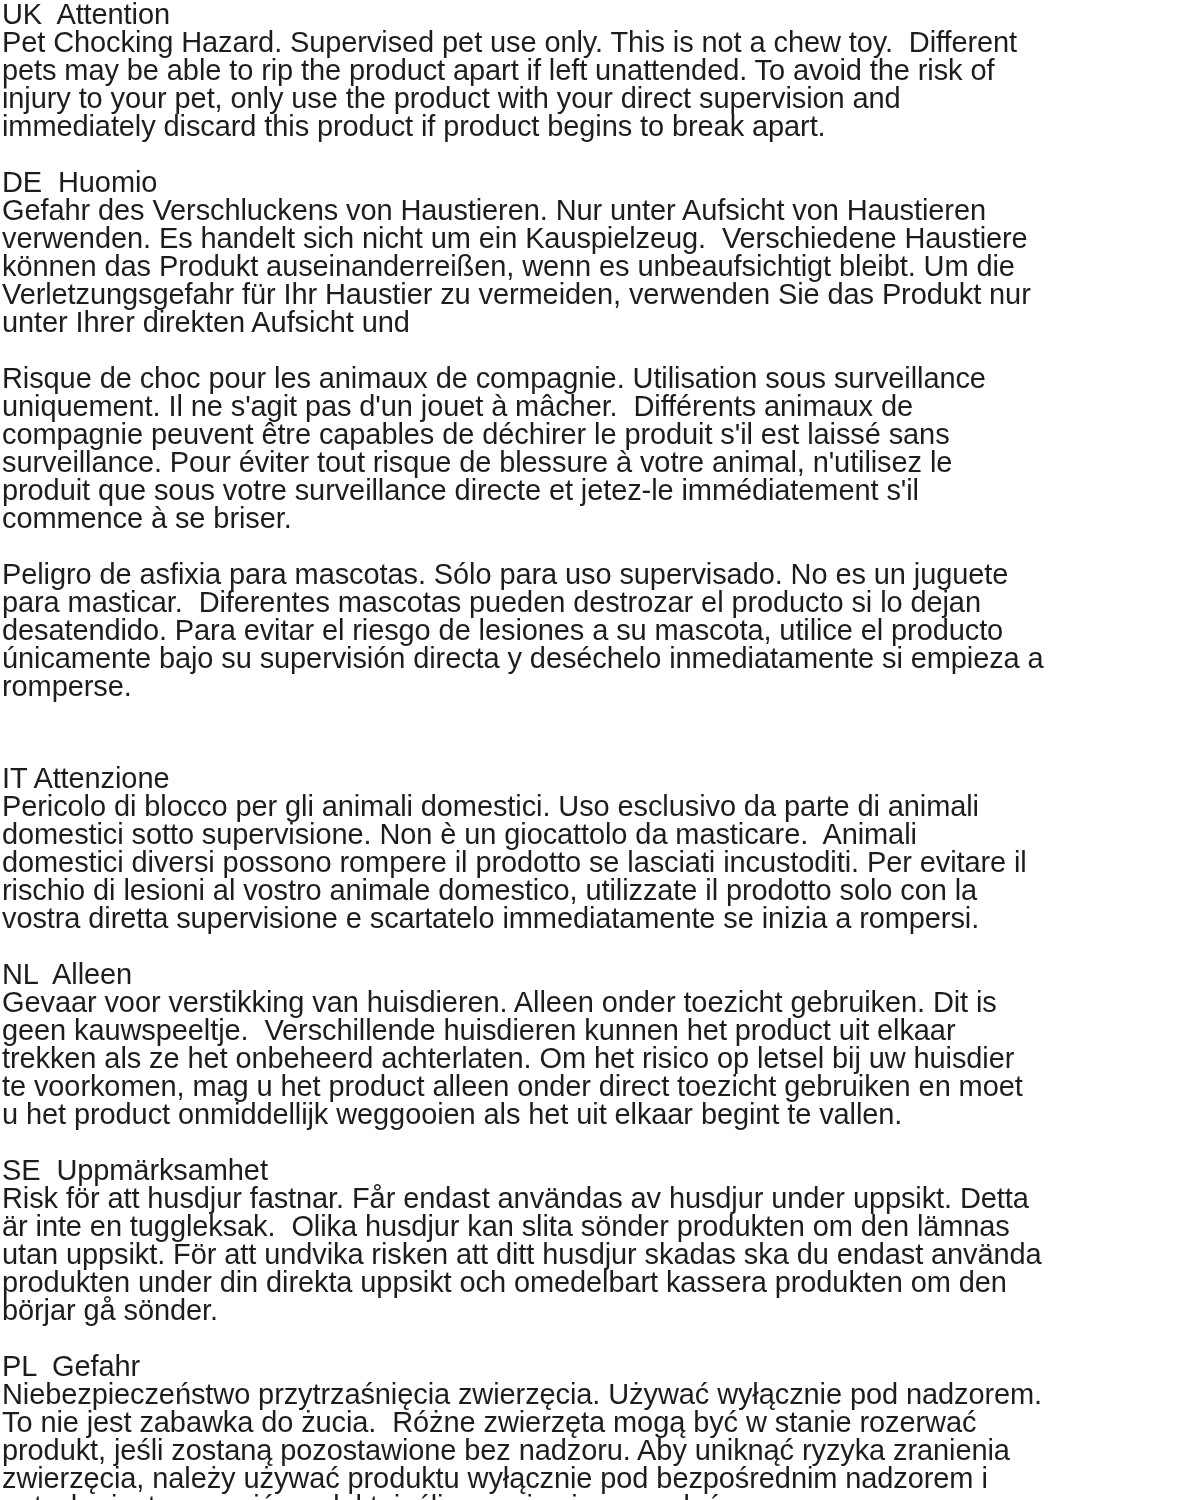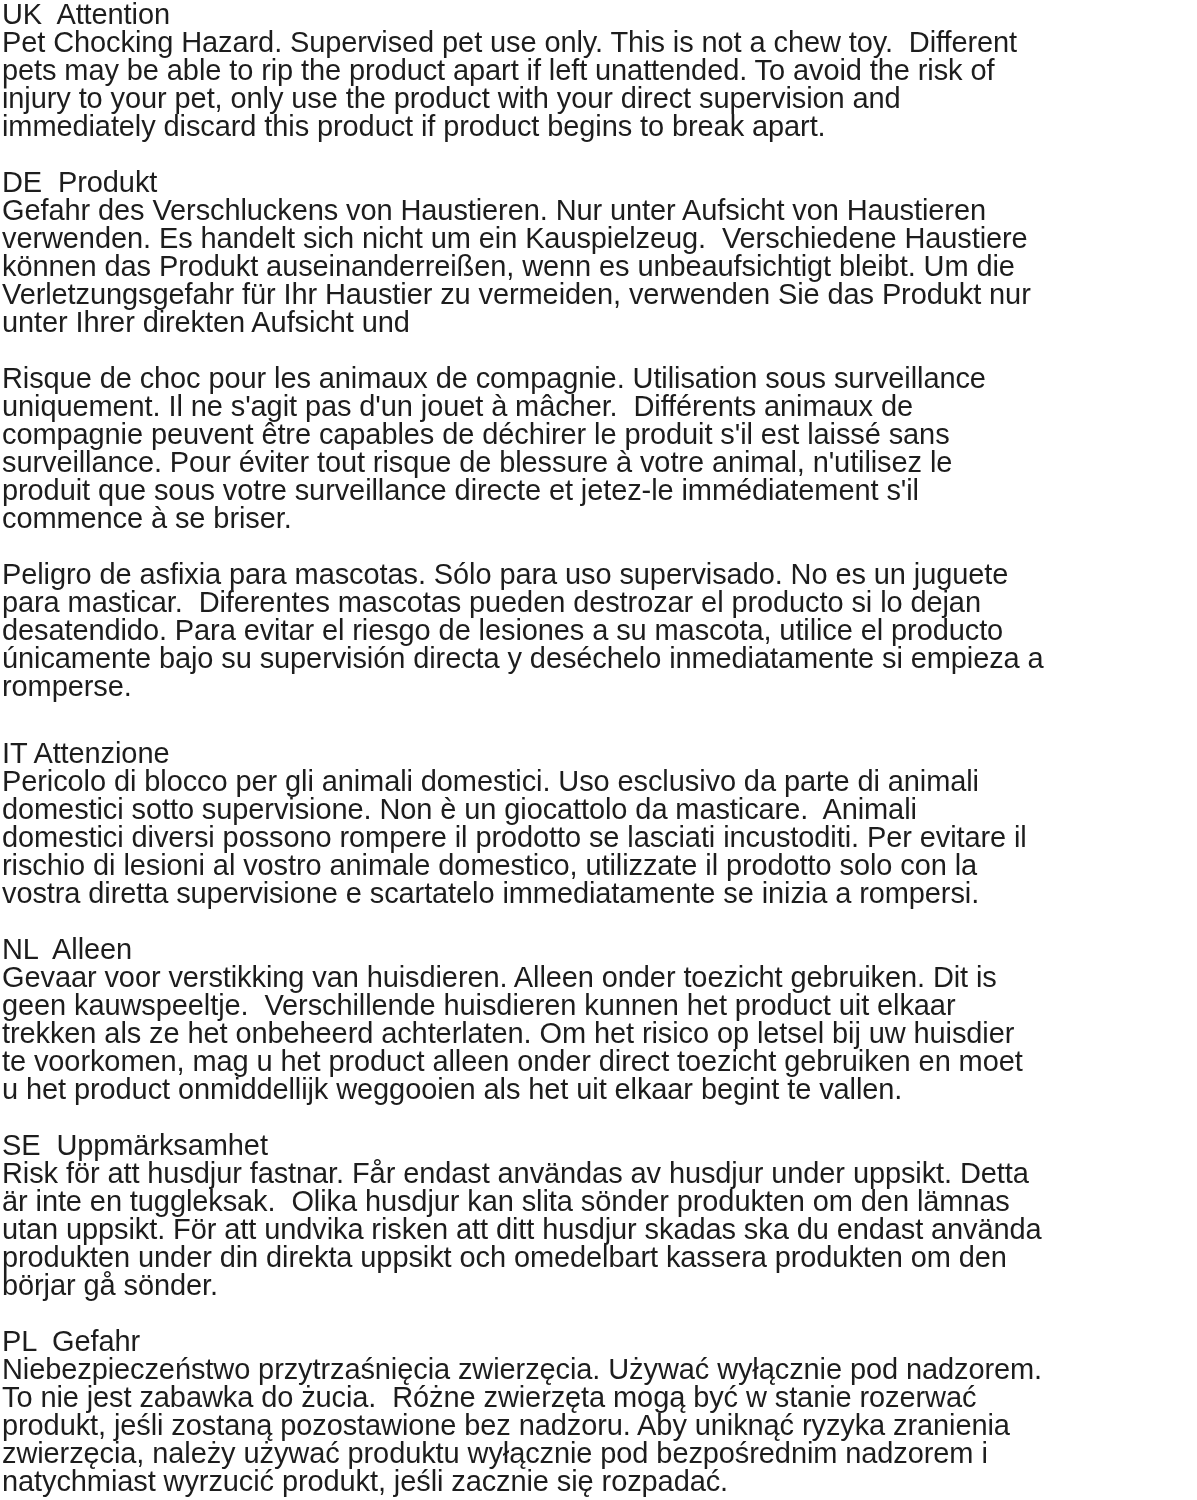--- a/index.html
+++ b/index.html
@@ -16,21 +16,21 @@
   }
   .doc {
     padding: 0 0 0 2px;
     box-sizing: border-box;
     width: 1046px;
   }
   .lang-section {
     margin: 0 0 28px 0;
   }
   .lang-section.gap-large {
-    margin-top: 39px;
+    margin-top: 64px;
   }
   .heading, .body {
     margin: 0;
     padding: 0;
     font-size: 29px;
     line-height: 28px;
     font-weight: 400;
     letter-spacing: -0.1px;
     white-space: pre-wrap;
     word-spacing: 0;
@@ -40,21 +40,21 @@
 <body>
 
 <div class="doc">
 
   <section class="lang-section">
     <h2 class="heading">UK  Attention</h2>
     <p class="body">Pet Chocking Hazard. Supervised pet use only. This is not a chew toy.  Different pets may be able to rip the product apart if left unattended. To avoid the risk of injury to your pet, only use the product with your direct supervision and immediately discard this product if product begins to break apart.</p>
   </section>
 
   <section class="lang-section">
-    <h2 class="heading">DE  Produkt</h2>
+    <h2 class="heading">DE  Huomio</h2>
     <p class="body">Gefahr des Verschluckens von Haustieren. Nur unter Aufsicht von Haustieren verwenden. Es handelt sich nicht um ein Kauspielzeug.  Verschiedene Haustiere können das Produkt auseinanderreißen, wenn es unbeaufsichtigt bleibt. Um die Verletzungsgefahr für Ihr Haustier zu vermeiden, verwenden Sie das Produkt nur unter Ihrer direkten Aufsicht und</p>
   </section>
 
   <section class="lang-section">
     <p class="body">Risque de choc pour les animaux de compagnie. Utilisation sous surveillance uniquement. Il ne s'agit pas d'un jouet à mâcher.  Différents animaux de compagnie peuvent être capables de déchirer le produit s'il est laissé sans surveillance. Pour éviter tout risque de blessure à votre animal, n'utilisez le produit que sous votre surveillance directe et jetez-le immédiatement s'il commence à se briser.</p>
   </section>
 
   <section class="lang-section">
     <p class="body">Peligro de asfixia para mascotas. Sólo para uso supervisado. No es un juguete para masticar.  Diferentes mascotas pueden destrozar el producto si lo dejan desatendido. Para evitar el riesgo de lesiones a su mascota, utilice el producto únicamente bajo su supervisión directa y deséchelo inmediatamente si empieza a romperse.</p>
   </section>

